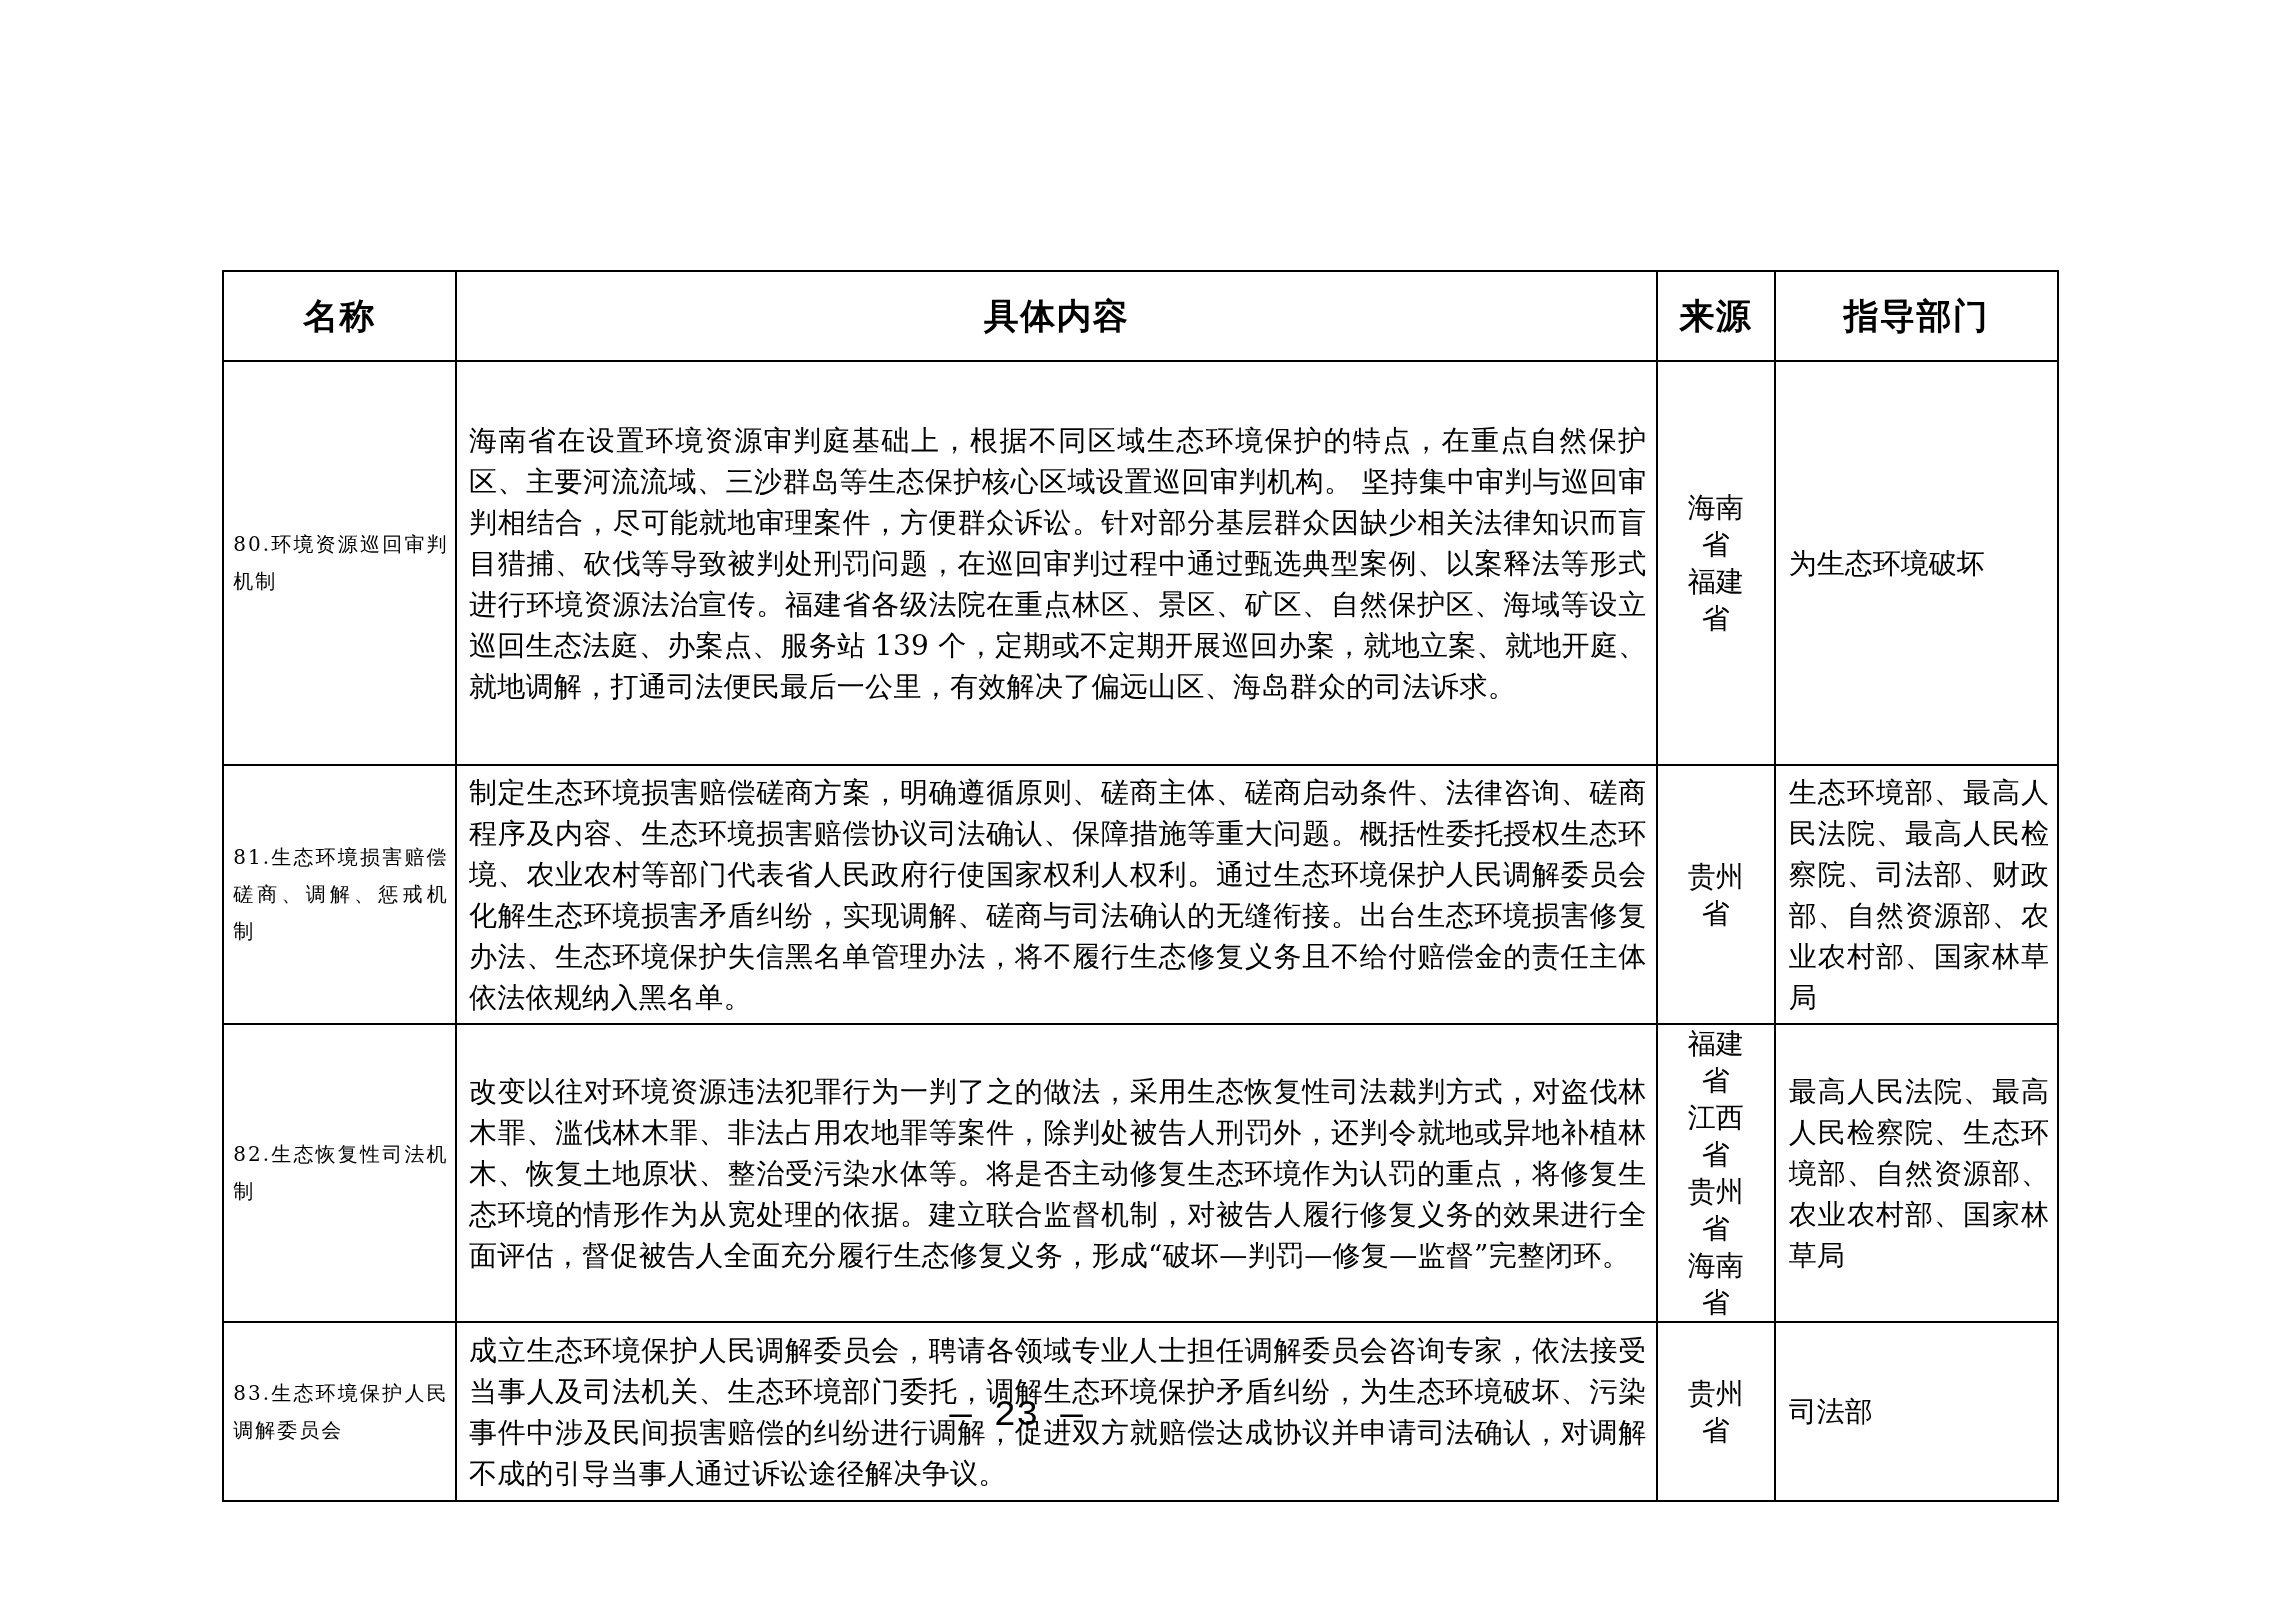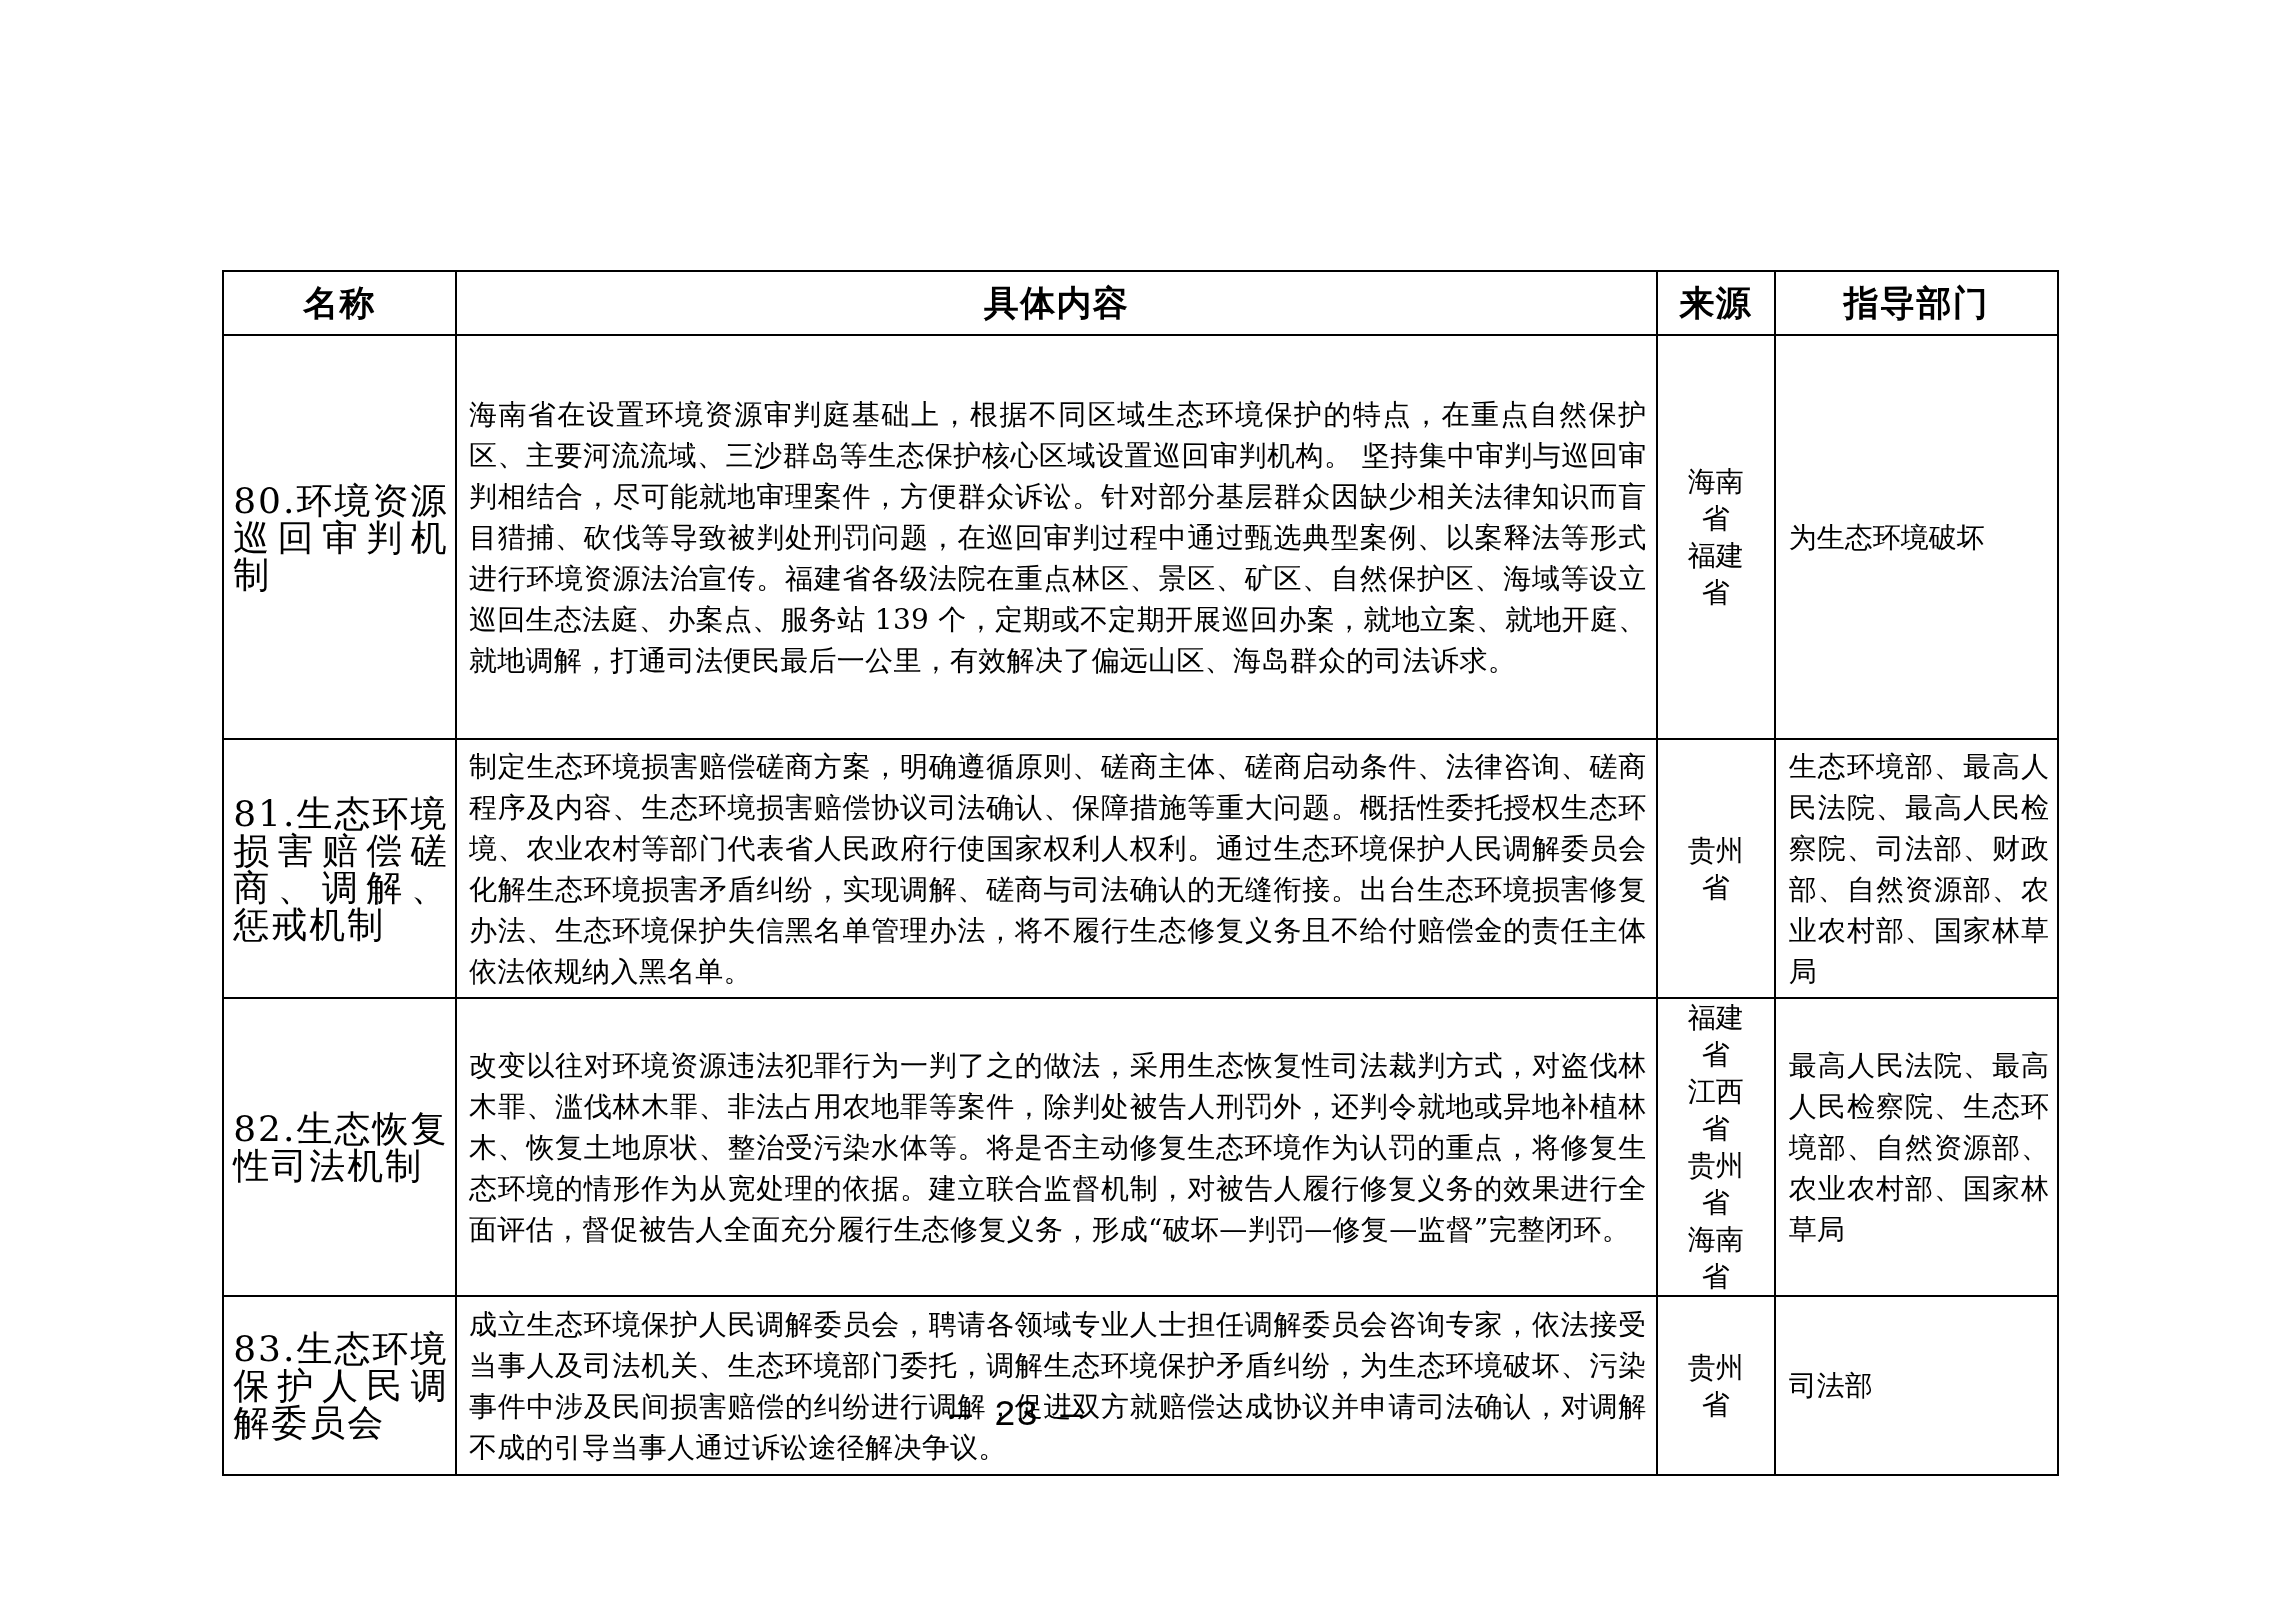--- a/index.html
+++ b/index.html
@@ -13,38 +13,38 @@
     }
     .doc-table {
       position: absolute;
       left: 222px; top: 270px;
       width: 1837px;
       border-collapse: collapse;
       table-layout: fixed;
     }
     .doc-table td, .doc-table th {
       border: 2.6px solid #000;
-      padding: 0;
+      padding: 13px;
       vertical-align: middle;
     }
     .doc-table th {
       height: 62px;
       font-family: "DejaVu Sans", "Liberation Sans", sans-serif;
       font-weight: bold;
       font-size: 35px;
       text-align: center;
       letter-spacing: 1.3px;
     }
     .col-name { width: 233px; }
     .col-content { width: 1200px; }
     .col-source { width: 118px; }
     .col-dept { width: 283px; }
 
     .cell-name {
-      font-size: 36px;
+      font-size: 20px;
       line-height: 37px;
       padding: 0 6.5px 0 9.2px !important;
       text-align: justify;
       text-align-last: left;
       letter-spacing: 2px;
     }
     .cell-content {
       font-size: 28px;
       line-height: 41px;
       padding: 2.6px 9.2px 2.6px 11.8px !important;

